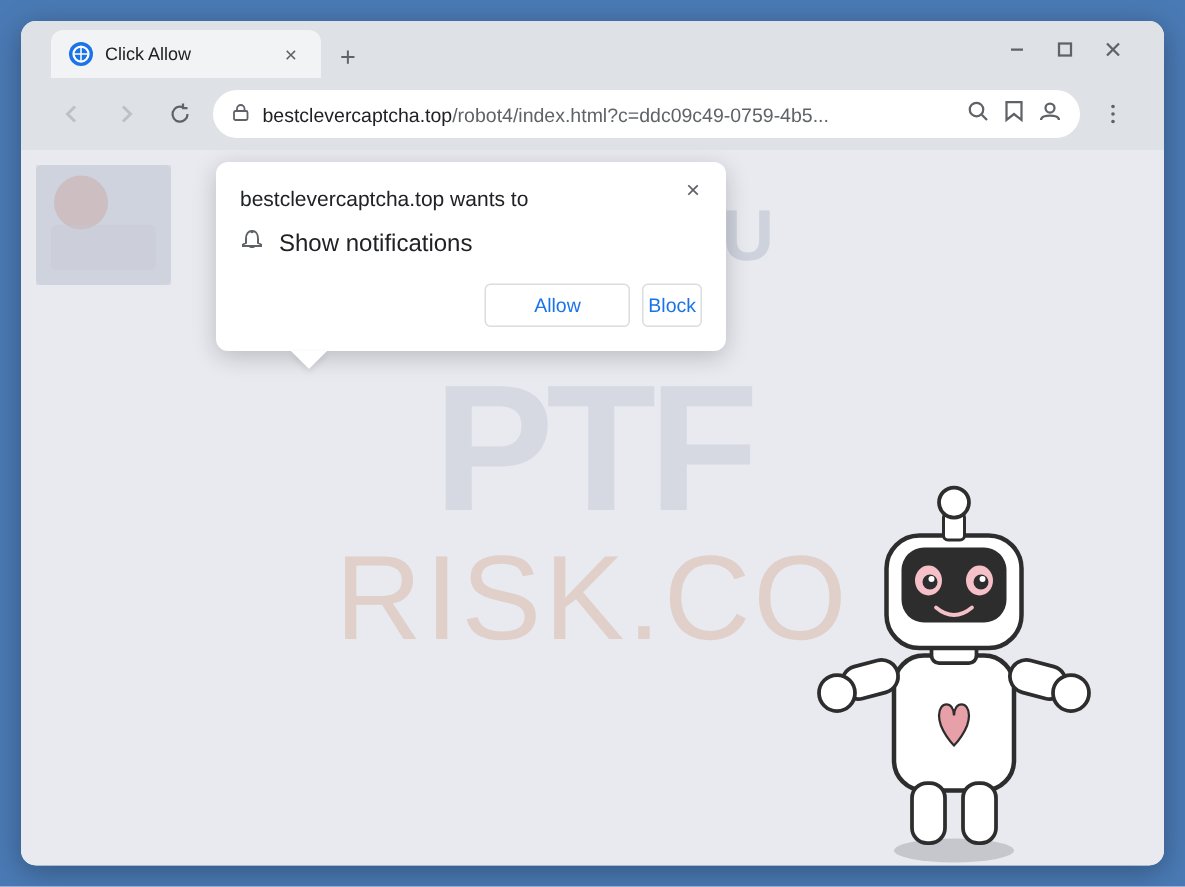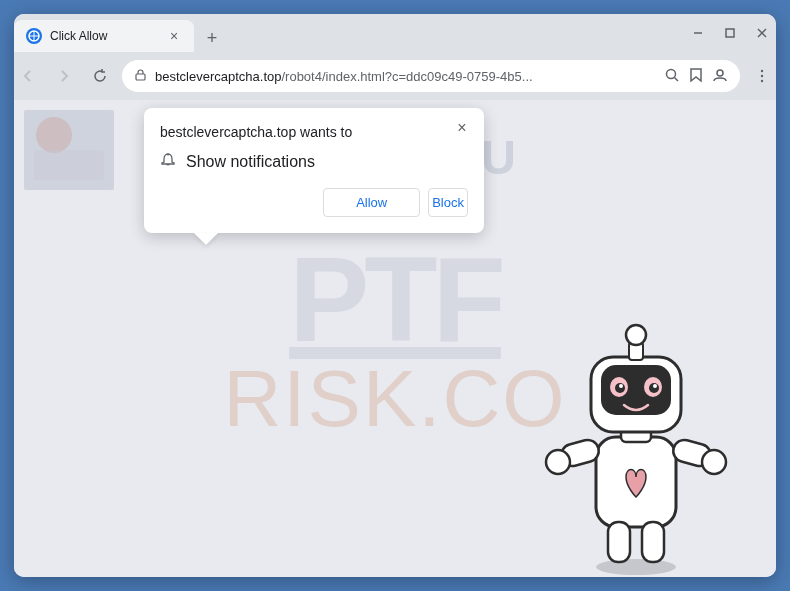--- a/index.html
+++ b/index.html
@@ -24,21 +24,21 @@
       display: flex;
       flex-direction: column;
     }
 
     
     .title-bar {
       background: #dee1e6;
       height: 38px;
       display: flex;
       align-items: center;
-      padding: 0 0;
+      padding: 0 20px;
       gap: 4px;
       flex-shrink: 0;
     }
 
     .tab-area {
       display: flex;
       align-items: flex-end;
       flex: 1;
       height: 100%;
     }
@@ -121,21 +121,21 @@
       cursor: pointer;
       border-radius: 4px;
     }
 
     
     .address-bar {
       background: #dee1e6;
       height: 48px;
       display: flex;
       align-items: center;
-      padding: 0 0;
+      padding: 0 20px;
       gap: 8px;
       flex-shrink: 0;
     }
 
     .nav-btn {
       width: 28px;
       height: 28px;
       border-radius: 50%;
       display: flex;
       align-items: center;
@@ -219,21 +219,20 @@
       justify-content: center;
       gap: 0;
     }
 
     .watermark-ptf {
       font-size: 120px;
       font-weight: 900;
       color: rgba(180, 185, 200, 0.35);
       letter-spacing: -5px;
       line-height: 1;
-      text-decoration: underline;
     }
 
     .watermark-risk {
       font-size: 80px;
       font-weight: 400;
       color: rgba(210, 160, 130, 0.35);
       letter-spacing: 2px;
       line-height: 1;
     }
 

